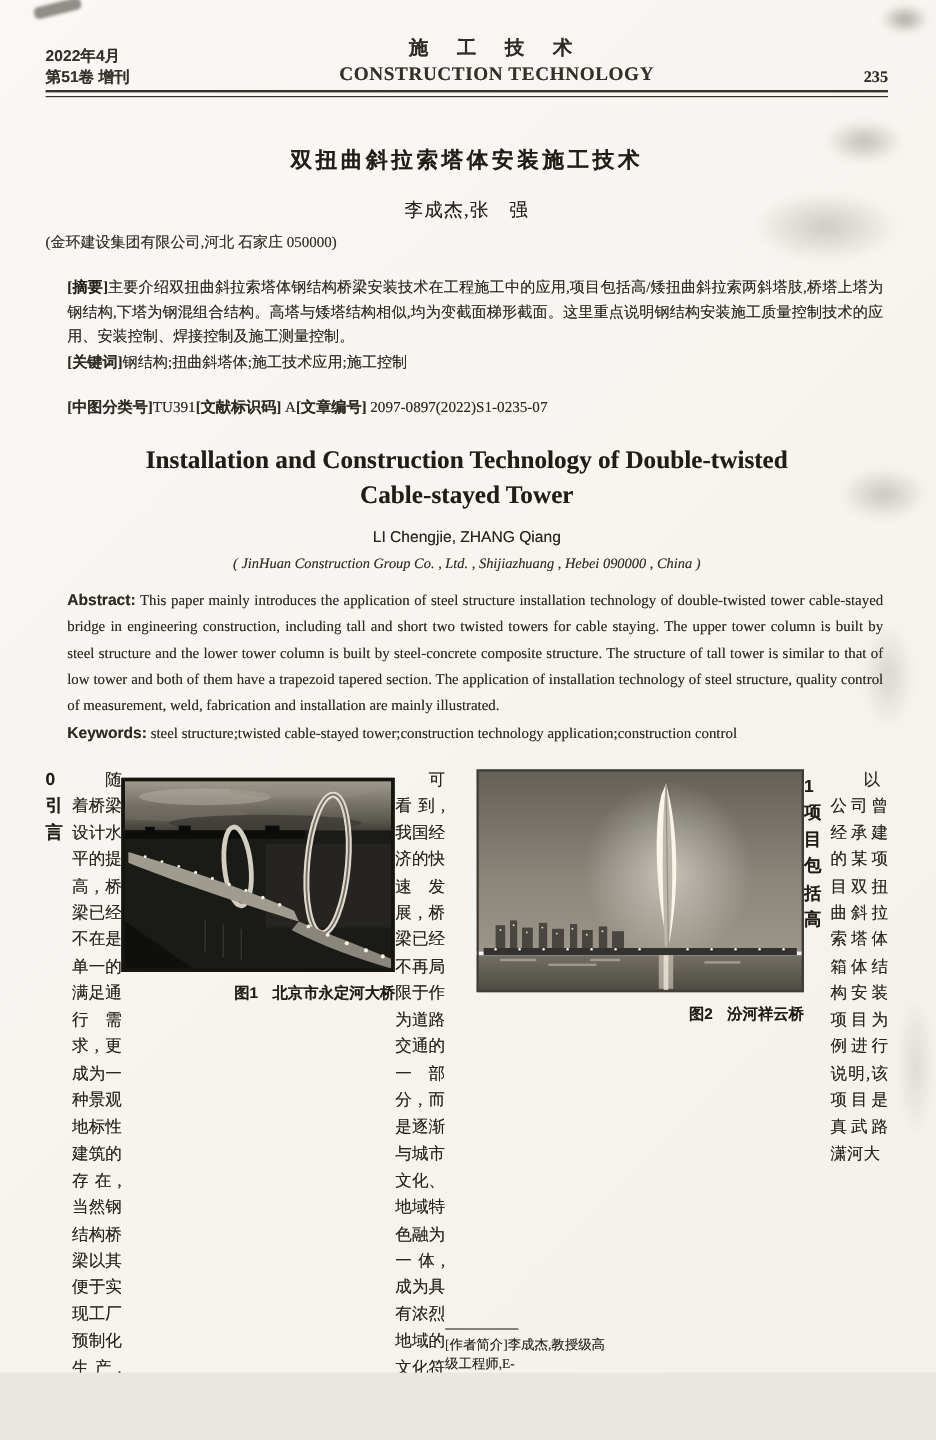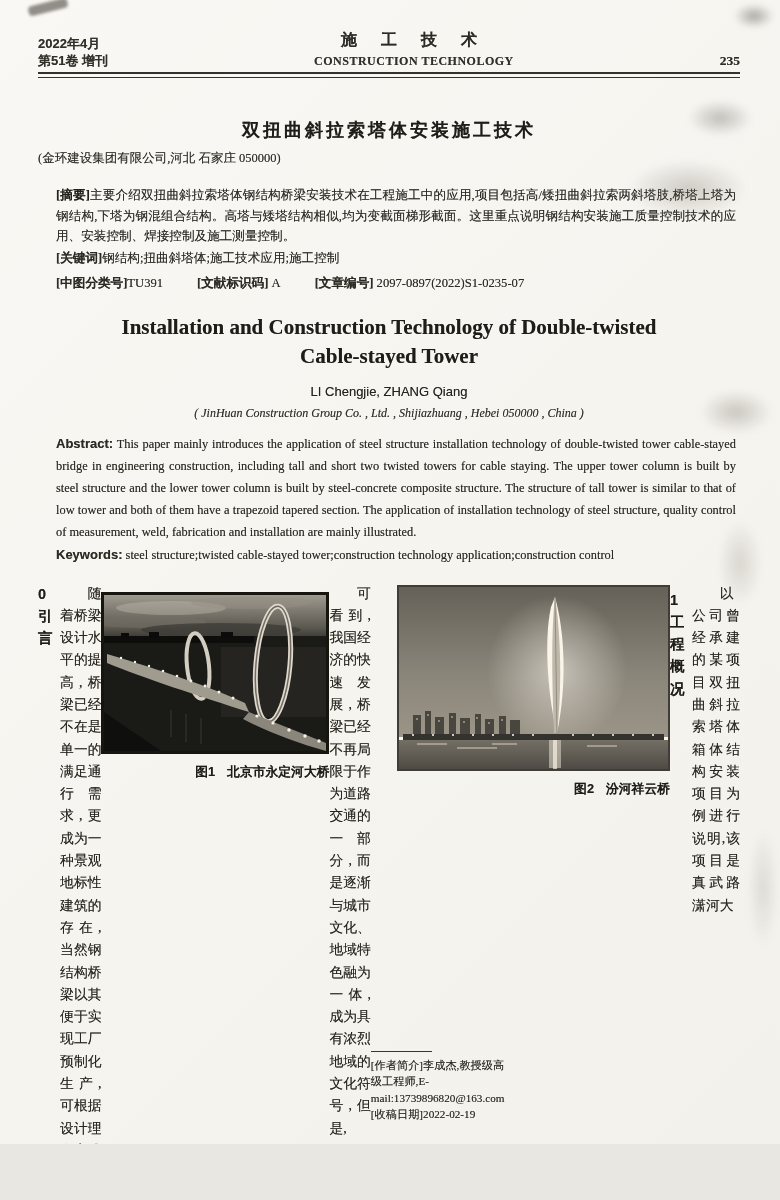--- a/index.html
+++ b/index.html
@@ -9,34 +9,34 @@
     padding:30px 40px 0 38px; overflow:hidden;
     font-family:"Liberation Serif","DejaVu Serif",serif; color:#2b2823;
   }
   .scan-blur{ text-shadow:0 0 .45px rgba(45,40,34,.55); }
 
   
   .hdr{display:flex; align-items:flex-end; justify-content:space-between;}
   .hdr-left{font-size:13px; line-height:17px; font-weight:bold; font-family:"Liberation Sans","DejaVu Sans",sans-serif; color:#33302a;}
   .hdr-center{text-align:center;}
   .hdr-journal-cn{font-size:16px; letter-spacing:10px; font-weight:bold; color:#2e2b26;}
-  .hdr-journal-en{font-size:12px; font-weight:bold; letter-spacing:.5px; margin-top:3px; color:#33302a;}
+  .hdr-journal-en{font-size:16px; font-weight:bold; letter-spacing:.5px; margin-top:3px; color:#33302a;}
   .hdr-right{font-size:13.5px; font-weight:bold; color:#2e2b26;}
   .double-rule{margin-top:3px; border-top:2.5px solid #35322c; border-bottom:1.2px solid #35322c; height:3px;}
 
   
   .title-cn{margin:40px 0 0; text-align:center; font-size:18px; font-weight:600; letter-spacing:3px; color:#201d18;}
   .authors-cn{margin-top:20px; text-align:center; font-size:15.5px; letter-spacing:1px; color:#26231e;}
   .affil-cn{margin-top:8px; text-align:left; font-size:12.5px; color:#33302a;}
 
   
   .meta{margin-top:18px; padding:0 4px 0 18px; font-size:12.6px; line-height:20.5px; text-align:justify; color:#2d2a24;}
   .meta b{font-weight:bold; color:#232019;}
   .kwline{margin-top:1px; padding:0 4px 0 18px; font-size:12.6px; line-height:20px; color:#2d2a24;}
-  .clcline{margin-top:5px; padding:0 4px 0 18px; font-size:12.6px; line-height:20px; display:flex; gap:34px; color:#2d2a24;}
+  .clcline{margin-top:17px; padding:0 4px 0 18px; font-size:12.6px; line-height:20px; display:flex; color:#2d2a24;}
 
   
   .title-en{margin:20px 10px 0; text-align:center; font-size:21px; line-height:29px; font-weight:bold; color:#201d18;}
   .authors-en{margin-top:13px; text-align:center; font-size:13px; font-family:"Liberation Sans","DejaVu Sans",sans-serif; color:#26231e;}
   .affil-en{margin-top:7px; text-align:center; font-size:12px; font-style:italic; color:#33302a;}
   .abs-en{margin-top:12px; padding:0 4px 0 18px; font-size:12.4px; line-height:22.2px; text-align:justify; color:#2d2a24;}
   .abs-en b, .kw-en b{font-family:"Liberation Sans","DejaVu Sans",sans-serif; font-size:13px;}
   .kw-en{margin-top:0px; padding:0 4px 0 18px; font-size:12.4px; line-height:22px; color:#2d2a24;}
 
   
@@ -79,40 +79,41 @@
     </div>
     <div class="hdr-center">
       <div class="hdr-journal-cn">施 工 技 术</div>
       <div class="hdr-journal-en">CONSTRUCTION TECHNOLOGY</div>
     </div>
     <div class="hdr-right">235</div>
   </div>
   <div class="double-rule"></div>
 
   <h1 class="title-cn">双扭曲斜拉索塔体安装施工技术</h1>
+  <div class="authors-cn">李成杰,张　强</div>
   <div class="affil-cn">(金环建设集团有限公司,河北  石家庄  050000)</div>
 
   <div class="meta">
     <b>[摘要]</b><span>主要介绍双扭曲斜拉索塔体钢结构桥梁安装技术在工程施工中的应用,项目包括高/矮扭曲斜拉索两斜塔肢,桥塔上塔为钢结构,下塔为钢混组合结构。高塔与矮塔结构相似,均为变截面梯形截面。这里重点说明钢结构安装施工质量控制技术的应用、安装控制、焊接控制及施工测量控制。</span>
   </div>
   <div class="kwline">
     <b>[关键词]</b><span>钢结构;扭曲斜塔体;施工技术应用;施工控制</span>
   </div>
   <div class="clcline">
     <span><b>[中图分类号]</b><span>TU391</span></span>
     <span><b>[文献标识码]</b> <span>A</span></span>
     <span><b>[文章编号]</b> <span>2097-0897(2022)S1-0235-07</span></span>
   </div>
 
   <div class="title-en">
     <div>Installation and Construction Technology of Double-twisted</div>
     <div>Cable-stayed Tower</div>
   </div>
   <div class="authors-en">LI Chengjie, ZHANG Qiang</div>
-  <div class="affil-en">( JinHuan Construction Group Co. , Ltd. , Shijiazhuang , Hebei   050000 , China )</div>
+  <div class="affil-en">( JinHuan Construction Group Co. , Ltd. , Shijiazhuang , Hebei   090000 , China )</div>
   <div class="abs-en">
     <b>Abstract:</b> <span>This paper mainly introduces the application of steel structure installation technology of double-twisted tower cable-stayed bridge in engineering construction, including tall and short two twisted towers for cable staying. The upper tower column is built by steel structure and the lower tower column is built by steel-concrete composite structure. The structure of tall tower is similar to that of low tower and both of them have a trapezoid tapered section. The application of installation technology of steel structure, quality control of measurement, weld, fabrication and installation are mainly illustrated.</span>
   </div>
   <div class="kw-en">
     <b>Keywords:</b> <span>steel structure;twisted cable-stayed tower;construction technology application;construction control</span>
   </div>
 
   <div class="columns">
 
     <div class="col">
@@ -256,21 +257,21 @@
           </g>
           <rect x="1" y="1" width="271" height="184" fill="none" stroke="#3c3933" stroke-width="2"></rect>
         </svg>
         <figcaption>
           <span class="lbl">图2</span><span>汾河祥云桥</span>
         </figcaption>
       </figure>
 
 
       <h3 class="sec mt">
-        <span class="num">1</span><span>工程概况</span>
+        <span class="num">1</span><span>项目包括高</span>
       </h3>
       <p class="indent">以公司曾经承建的某项目双扭曲斜拉索塔体箱体结构安装项目为例进行说明,该项目是真武路潇河大</p>
     </div>
   </div>
 
   <div class="smudge s1"></div>
   <div class="smudge s2"></div>
   <div class="smudge s3"></div>
   <div class="smudge s4"></div>
   <div class="smudge s5"></div>

